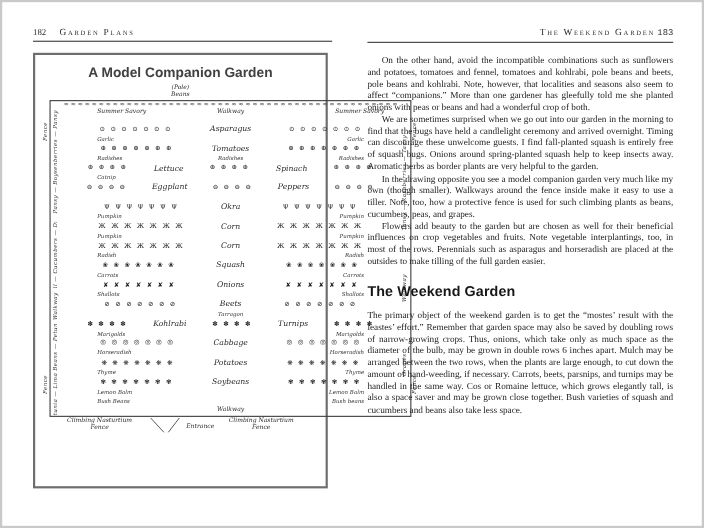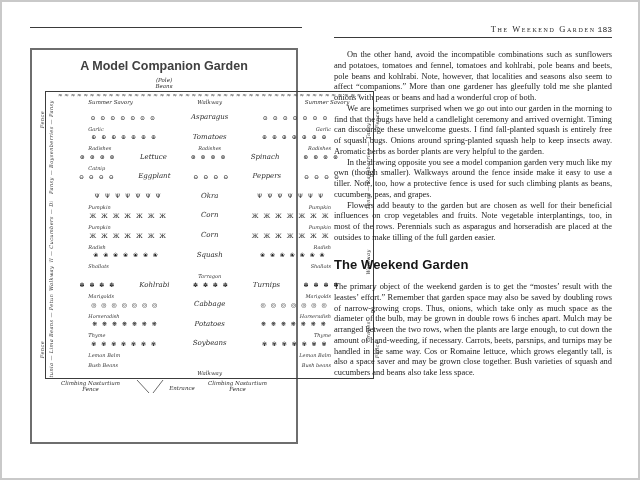--- a/index.html
+++ b/index.html
@@ -64,20 +64,24 @@
   .entrance{display:flex;align-items:flex-start;gap:2px;margin-top:-1px;}
   .entrance svg{display:block;}
   .entrance .elabel{font-size:5.5px;margin-top:6px;}
 </style>
 </head>
 <body>
 
 <div class="frame"></div>
 
 <div class="runhead" id="lefthead">
+  <div class="rh-line">
+    <span class="rh-num">182</span>
+    <span>Garden Plans</span>
+  </div>
   <div class="rh-rule"></div>
 </div>
 
 <div class="runhead" id="righthead">
   <div class="rh-line">
     <span>The Weekend Garden</span>
     <span class="rh-num">183</span>
   </div>
   <div class="rh-rule"></div>
 </div>
@@ -190,22 +194,38 @@
                   <span class="ii r">Radish</span>
                 </div>
                 <div class="ml">
                   <span class="icons">❀ ❀ ❀ ❀ ❀ ❀ ❀</span>
                   <span class="rl">Squash</span>
                   <span class="icons">❀ ❀ ❀ ❀ ❀ ❀ ❀</span>
                 </div>
               </div>
               <div>
                 <div class="il">
+                  <span class="ii l">Carrots</span>
+                  <span class="ii r">Carrots</span>
+                </div>
+                <div class="ml">
+                  <span class="icons">✘ ✘ ✘ ✘ ✘ ✘ ✘</span>
+                  <span class="rl">Onions</span>
+                  <span class="icons">✘ ✘ ✘ ✘ ✘ ✘ ✘</span>
+                </div>
+              </div>
+              <div>
+                <div class="il">
                   <span class="ii l">Shallots</span>
                   <span class="ii r">Shallots</span>
+                </div>
+                <div class="ml">
+                  <span class="icons">⊘ ⊘ ⊘ ⊘ ⊘ ⊘ ⊘</span>
+                  <span class="rl">Beets</span>
+                  <span class="icons">⊘ ⊘ ⊘ ⊘ ⊘ ⊘ ⊘</span>
                 </div>
               </div>
               <div>
                 <div class="il">
                   <span class="ii c">Tarragon</span>
                 </div>
                 <div class="ml">
                   <span class="icons">✽ ✽ ✽ ✽</span>
                   <span class="rl">Kohlrabi</span>
                   <span class="icons">✽ ✽ ✽ ✽</span>

